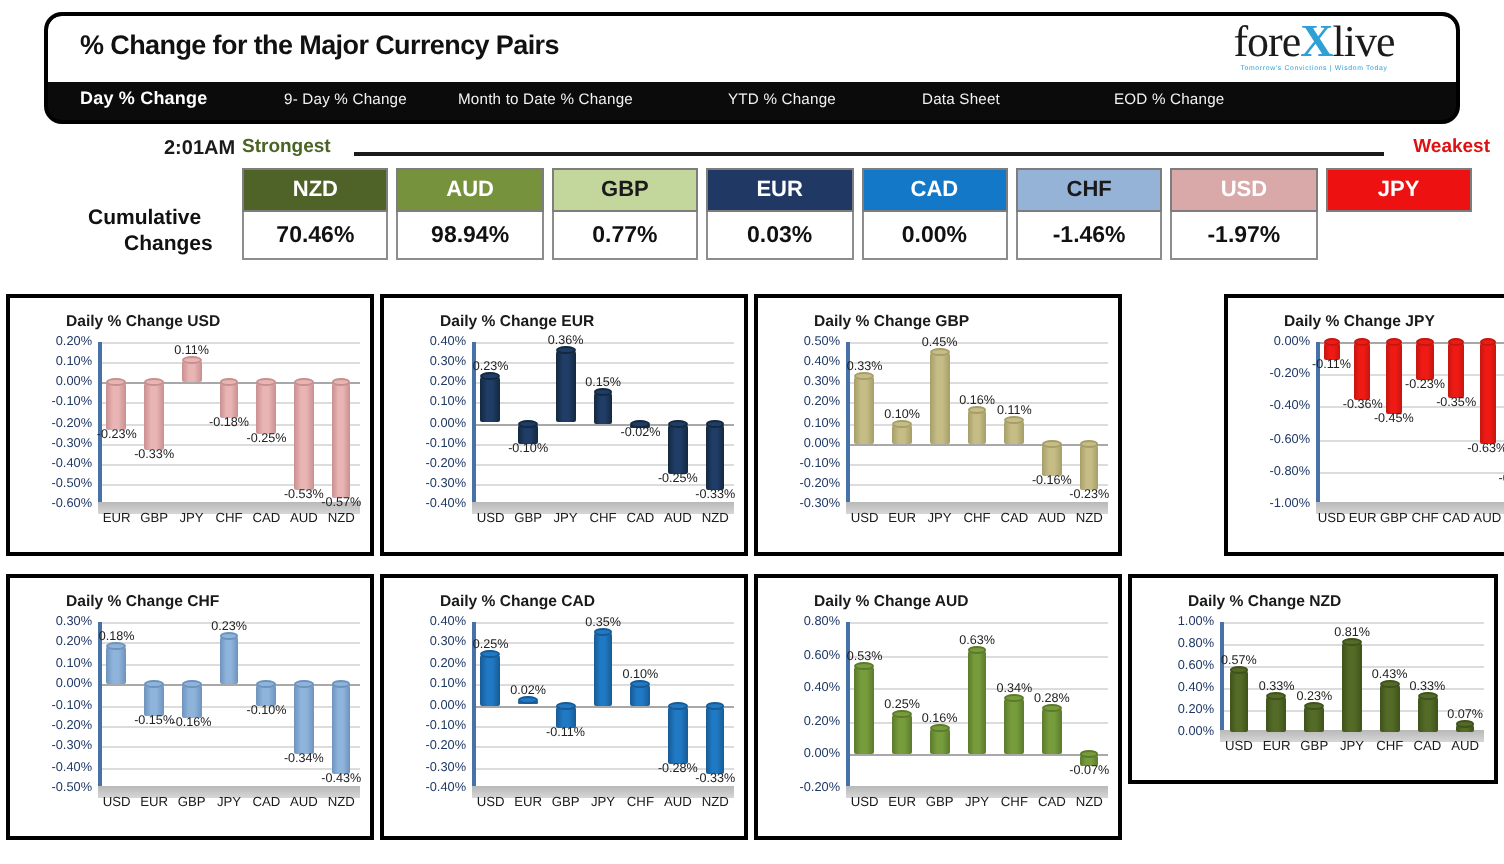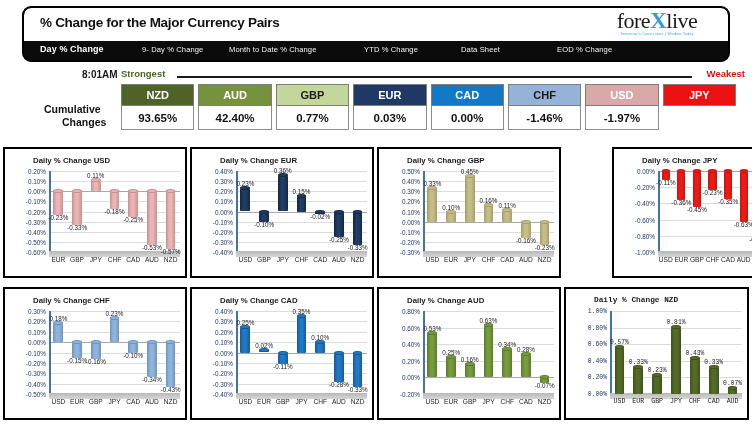--- a/index.html
+++ b/index.html
@@ -145,34 +145,34 @@
     <div class="hdr-nav" id="nav-host">
         <div class="nav-item active" style="left: 16px;">Day % Change</div>
         <div class="nav-item" style="left: 118px;">9- Day % Change</div>
         <div class="nav-item" style="left: 205px;">Month to Date % Change</div>
         <div class="nav-item" style="left: 340px;">YTD % Change</div>
         <div class="nav-item" style="left: 437px;">Data Sheet</div>
         <div class="nav-item" style="left: 533px;">EOD % Change</div>
       </div>
   </div>
 
-  <div class="time-lbl">8:01AM</div>
+  <div class="time-lbl">2:01AM</div>
   <div class="cum-lbl1">Cumulative</div>
   <div class="cum-lbl2">Changes</div>
   <div class="strongest">Strongest</div>
   <div class="sw-line"></div>
   <div class="weakest">Weakest</div>
   <div class="cum-row" id="cum-host">
       <div class="cum-cell">
         <div class="cum-top" style="background: rgb(79, 98, 40); color: rgb(255, 255, 255);">NZD</div>
-        <div class="cum-bot">93.65%</div>
+        <div class="cum-bot">70.46%</div>
       </div>
       <div class="cum-cell">
         <div class="cum-top" style="background: rgb(118, 146, 60); color: rgb(255, 255, 255);">AUD</div>
-        <div class="cum-bot">42.40%</div>
+        <div class="cum-bot">98.94%</div>
       </div>
       <div class="cum-cell">
         <div class="cum-top" style="background: rgb(195, 214, 155); color: rgb(26, 26, 26);">GBP</div>
         <div class="cum-bot">0.77%</div>
       </div>
       <div class="cum-cell">
         <div class="cum-top" style="background: rgb(31, 56, 100); color: rgb(255, 255, 255);">EUR</div>
         <div class="cum-bot">0.03%</div>
       </div>
       <div class="cum-cell">
@@ -636,21 +636,21 @@
             <div class="xlab" style="left: 7.14286%;">USD</div>
             <div class="xlab" style="left: 21.4286%;">EUR</div>
             <div class="xlab" style="left: 35.7143%;">GBP</div>
             <div class="xlab" style="left: 50%;">JPY</div>
             <div class="xlab" style="left: 64.2857%;">CHF</div>
             <div class="xlab" style="left: 78.5714%;">CAD</div>
             <div class="xlab" style="left: 92.8571%;">NZD</div>
           </div>
         </div>
       </div>
-      <div class="panel" style="left: 564px; top: 287px; width: 185px; height: 133px; font-family: Liberation Mono, monospace;">
+      <div class="panel" style="left: 564px; top: 287px; width: 185px; height: 105px;">
         <div class="panel-inner">
           <div class="chart-title">Daily % Change NZD</div>
           <div class="plot">
             <div class="gridline" style="top: 0%;"></div>
             <div class="ytick" style="top: 0%;">1.00%</div>
             <div class="gridline" style="top: 20%;"></div>
             <div class="ytick" style="top: 20%;">0.80%</div>
             <div class="gridline" style="top: 40%;"></div>
             <div class="ytick" style="top: 40%;">0.60%</div>
             <div class="gridline" style="top: 60%;"></div>

